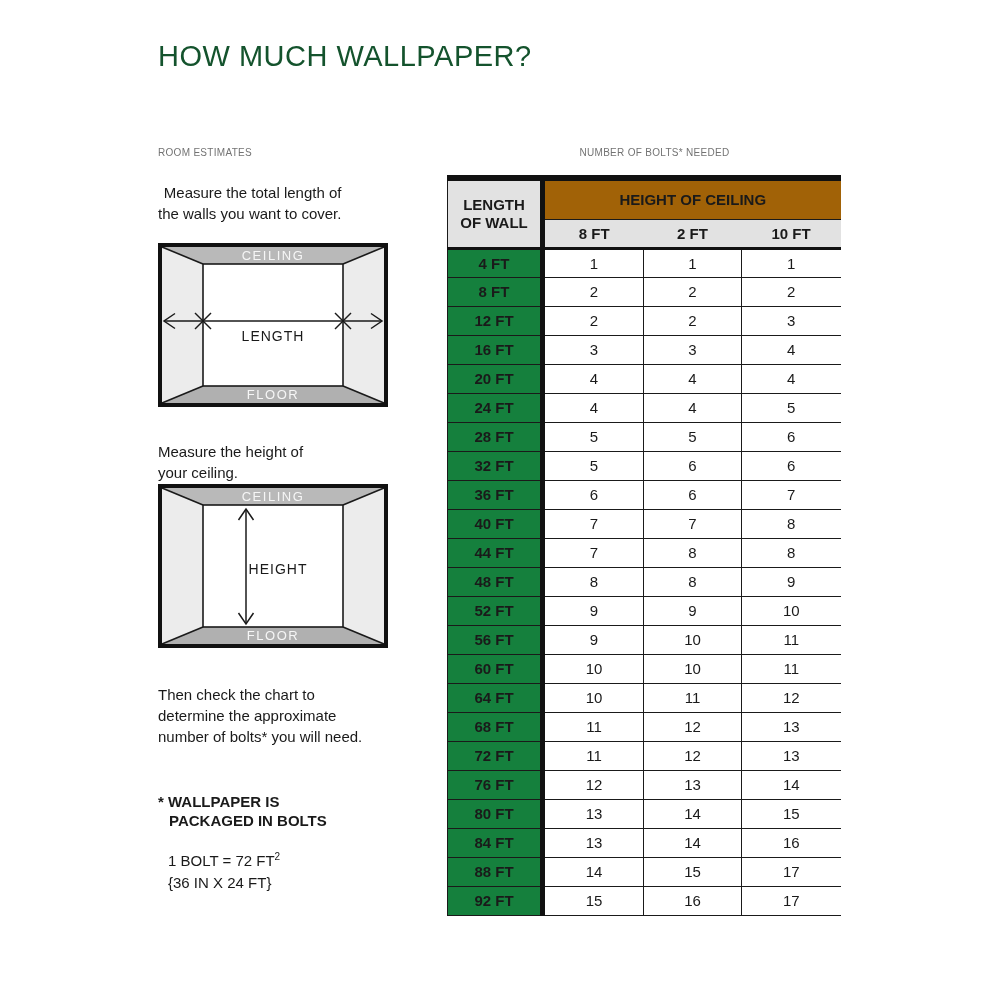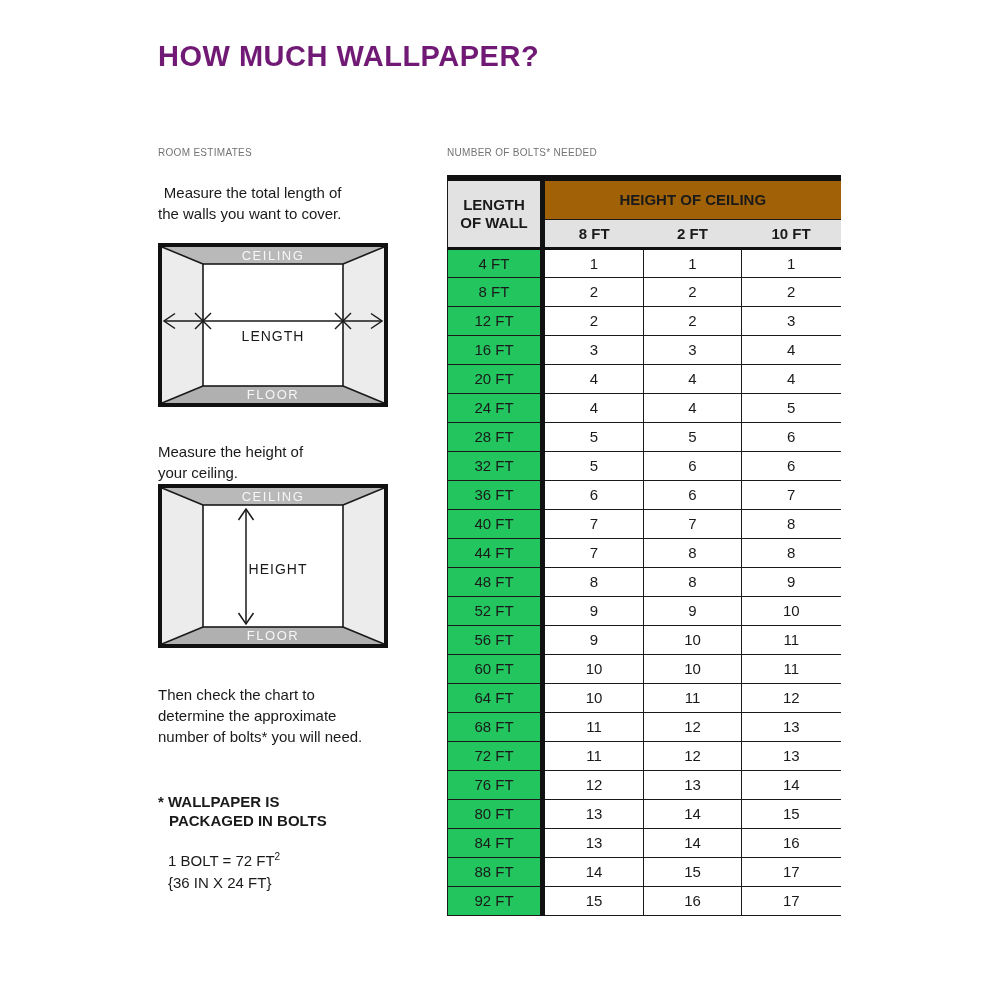--- a/index.html
+++ b/index.html
@@ -9,29 +9,29 @@
     position: relative;
     font-family: "Liberation Sans", "DejaVu Sans", sans-serif;
     color: #1a1a1a;
     overflow: hidden;
   }
   .abs { position: absolute; }
 
   
   .page-title {
     left: 158px; top: 40px;
-    font-size: 29px; font-weight: bold;
-    color: #701a75; letter-spacing: 0.5px;
+    font-size: 29px; font-weight: normal;
+    color: #14532d; letter-spacing: 0.5px;
   }
   .section-heading {
     font-size: 10px; font-weight: normal;
     color: #737373; letter-spacing: 0.3px;
   }
   #room-estimates-heading { left: 158px; top: 147px; }
-  #bolts-heading { left: 447px; top: 147px; width: 393px; }
+  #bolts-heading { left: 458px; top: 147px; width: 393px; text-align: center; }
 
   
   .copy { font-size: 15px; line-height: 21px; color: #1a1a1a; }
   #step1 { left: 158px; top: 182px; text-align: right; }
   #step2 { left: 158px; top: 441px; }
   #step3 { left: 158px; top: 684px; }
 
   
   #diagram-length { left: 158px; top: 243px; }
   #diagram-height { left: 158px; top: 484px; }
@@ -82,23 +82,23 @@
     border-bottom: 1.5px solid #1a1a1a;
     font-weight: bold;
   }
   th.subhead {
     background: #e2e2e2;
     height: 29px;
     border-bottom: 3px solid #111111;
     font-weight: bold;
   }
   tbody th {
-    background: #22c55e;
+    background: #15803d;
     height: 29px;
-    font-weight: normal;
+    font-weight: bold;
     border: 1.5px solid #1a1a1a;
     border-right: 5px solid #111111;
   }
   tbody td {
     height: 29px;
     font-weight: normal;
     border-bottom: 1.5px solid #1a1a1a;
     border-left: 1.5px solid #1a1a1a;
   }
   tbody td:last-child { border-right: none; }

